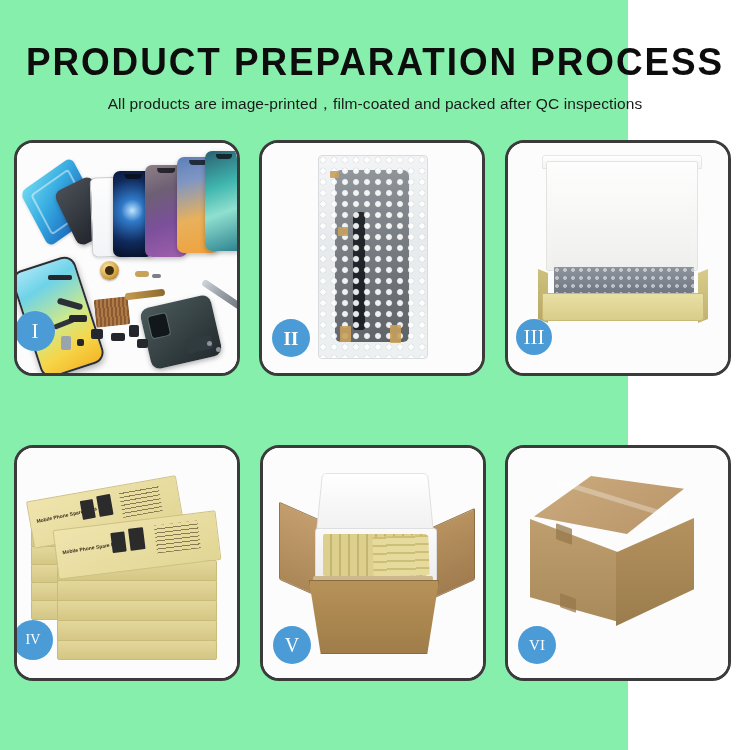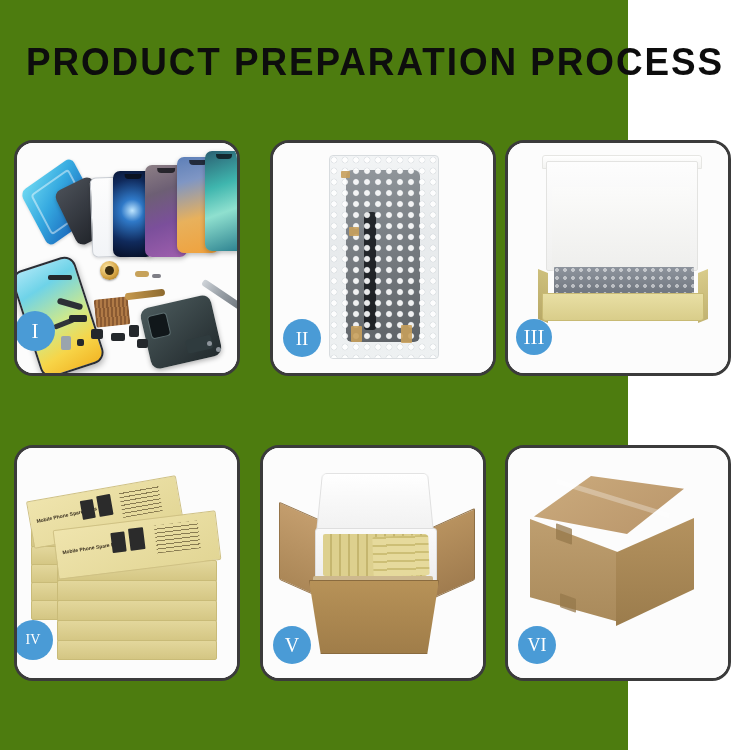--- a/index.html
+++ b/index.html
@@ -1,21 +1,21 @@
 <!DOCTYPE html>
 <html><head>
 <meta charset="utf-8">
 <style>
   html,body{margin:0;padding:0;}
   body{
     width:750px;height:750px;background:#ffffff;
     font-family:"Liberation Sans","DejaVu Sans",sans-serif;
     overflow:hidden;position:relative;
   }
-  .page{width:628px;height:750px;position:relative;background:#4d7c0f;}
+  .page{width:628px;height:750px;position:relative;background:#86efac;}
 
   
   .header{position:absolute;left:0;top:0;width:750px;text-align:center;}
   .title{
     font-size:38px;font-weight:700;color:#0d0d0d;letter-spacing:2.0px;
     line-height:1;margin-top:43px;white-space:nowrap;
     transform:scaleX(0.97);transform-origin:center;
   }
   .subtitle{
     font-size:15.5px;font-weight:400;color:#1a1a1a;letter-spacing:0.1px;
@@ -23,42 +23,42 @@
   }
 
   
   .grid{position:absolute;left:14px;top:140px;width:722px;height:548px;}
   .panel{
     position:absolute;width:226px;height:236px;
     border:3px solid #3b3b3b;border-radius:19px;
     background:#fbfbfb;box-sizing:border-box;overflow:hidden;
   }
   .p1{left:0px;  top:0px;}
-  .p2{left:256px;top:0px;}
+  .p2{left:245px;top:0px;font-weight:bold;}
   .p3{left:491px;top:0px;}
   .p4{left:0px;  top:305px;}
   .p5{left:246px;top:305px;}
   .p6{left:491px;top:305px;}
 
   .stage{position:absolute;inset:0;background:#fcfcfc;}
 
   
   .badge{
     position:absolute;border-radius:50%;
     background:#4a9bd6;color:#ffffff;
     font-family:"Liberation Serif","DejaVu Serif",serif;
     display:flex;align-items:center;justify-content:center;
     z-index:40;line-height:1;
   }
   .badge.b1{left:-2px; bottom:22px;width:40px;height:40px;font-size:21px;}
   .badge.b2{left:10px; bottom:16px;width:38px;height:38px;font-size:19px;}
   .badge.b3{left:8px;  bottom:18px;width:36px;height:36px;font-size:21px;}
   .badge.b4{left:-4px; bottom:18px;width:40px;height:40px;font-size:14px;}
   .badge.b5{left:10px; bottom:14px;width:38px;height:38px;font-size:20px;}
-  .badge.b6{left:10px; bottom:14px;width:38px;height:38px;font-size:18px;}
+  .badge.b6{left:10px; bottom:14px;width:38px;height:38px;font-size:15px;}
 
   
   .adh{
     position:absolute;left:12px;top:28px;width:62px;height:62px;
     background:linear-gradient(150deg,#6fd9f2 0%,#35a9e0 40%,#1d6fc0 78%,#2f8fd6 100%);
     border-radius:7px;transform:rotate(-28deg) skewY(-7deg);
     box-shadow:0 1px 3px rgba(0,0,0,.18);
   }
   .adh:after{
     content:"";position:absolute;left:8px;top:8px;right:8px;bottom:8px;
@@ -288,20 +288,21 @@
   .c-tapeB{position:absolute;left:52px;top:148px;width:16px;height:14px;
     background:rgba(150,120,75,.75);border-radius:1px;transform:skewY(19deg);}
 </style>
 </head>
 <body>
 
 <div class="page">
 
   <div class="header">
     <div class="title">PRODUCT PREPARATION PROCESS</div>
+    <div class="subtitle">All products are image-printed，film-coated and packed after QC inspections</div>
   </div>
 
   <div class="grid">
 
     <div class="panel p1">
       <div class="stage">
         <div class="adh"></div>
         <div class="phone-dark"></div>
         <div class="glass"></div>
         <div class="ph ph-a">

